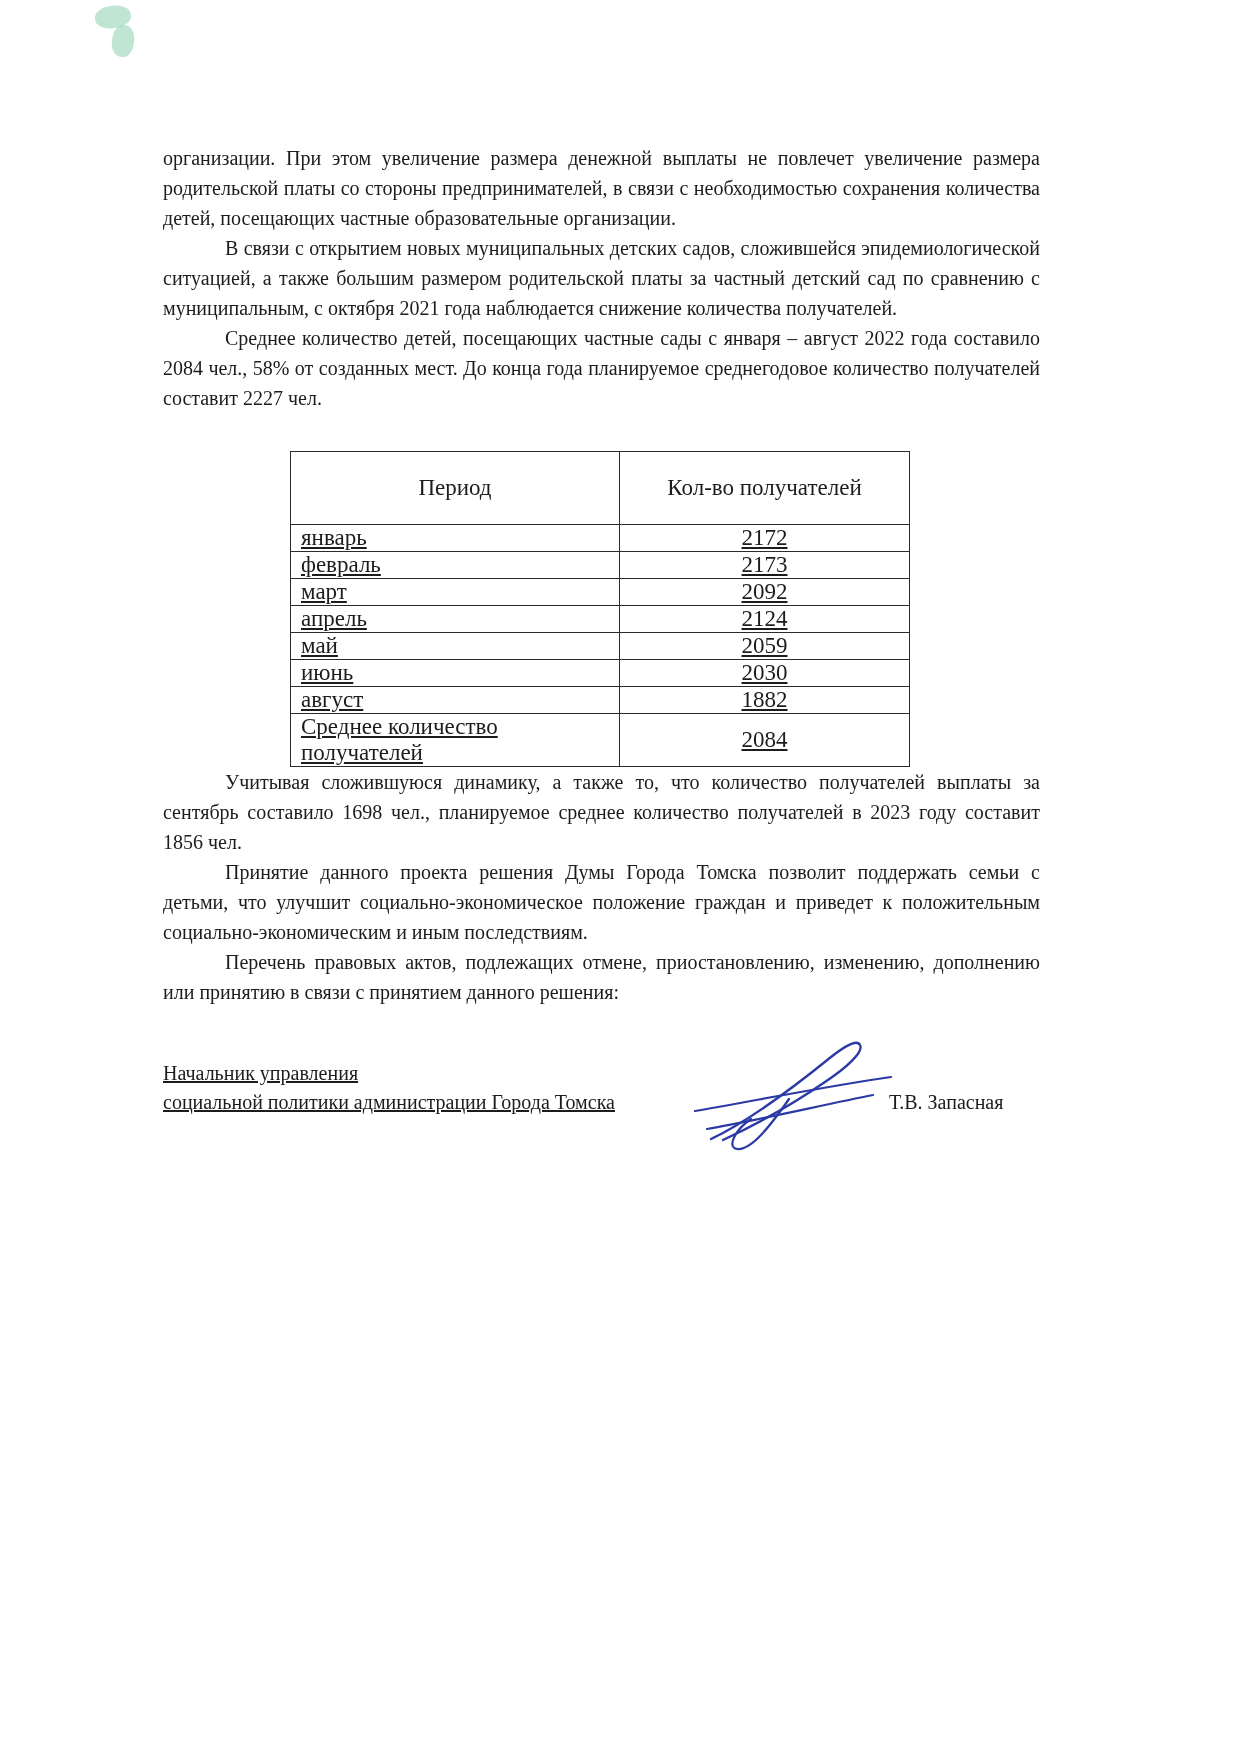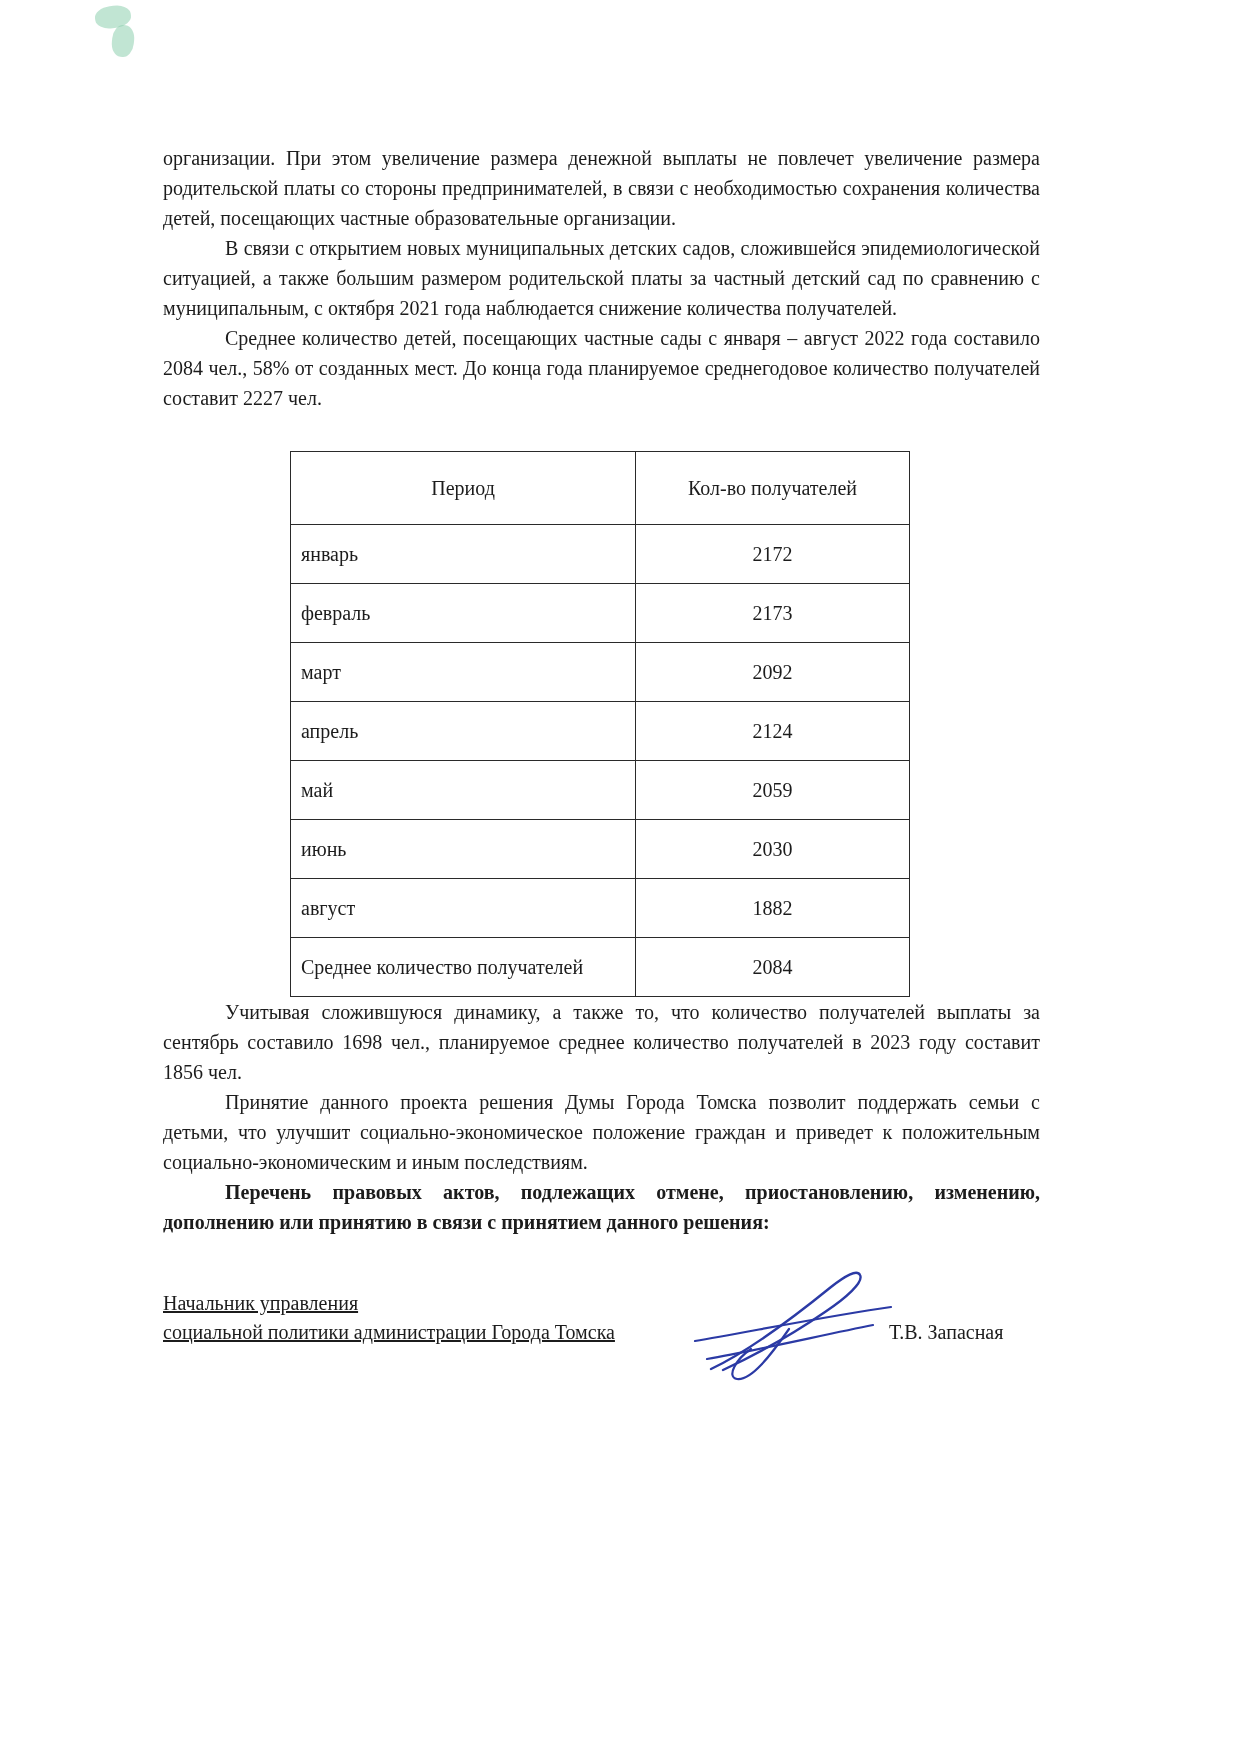--- a/index.html
+++ b/index.html
@@ -22,42 +22,43 @@
     text-align: justify;
     margin-top: 40px;
   }
   p.para { margin: 0; text-indent: 62px; }
   p.para.no-indent { text-indent: 0; }
 
   table.doc-table {
     border-collapse: collapse;
     margin: 38px 0 0 127px;
     width: 620px;
-    font-size: 20px;
+    font-size: 23px;
     color: #1c1c1c;
   }
   table.doc-table th, table.doc-table td {
     border: 1px solid #2a2a2a;
     font-weight: normal;
   }
   table.doc-table th {
     height: 70px;
     text-align: center;
     vertical-align: middle;
   }
   table.doc-table td {
     height: 26px;
     line-height: 26px;
-    padding: 16px;
+    padding: 0;
+    text-decoration: underline;
   }
   table.doc-table td.c1 { text-align: left; padding-left: 10px; width: 318px; }
   table.doc-table td.c2 { text-align: center; }
 
   .after-table { margin-top: 36px; }
-  .bold-block { margin-top: 30px; font-weight: bold; text-indent: 55px; }
+  .bold-block { margin-top: 30px; font-weight: normal; text-indent: 55px; }
 
   .sig-block {
     position: relative;
     margin-top: 52px;
     height: 160px;
     text-align: left;
   }
   .sig-titles div { line-height: 29px; text-decoration: underline; }
   .sig-name {
     position: absolute;

